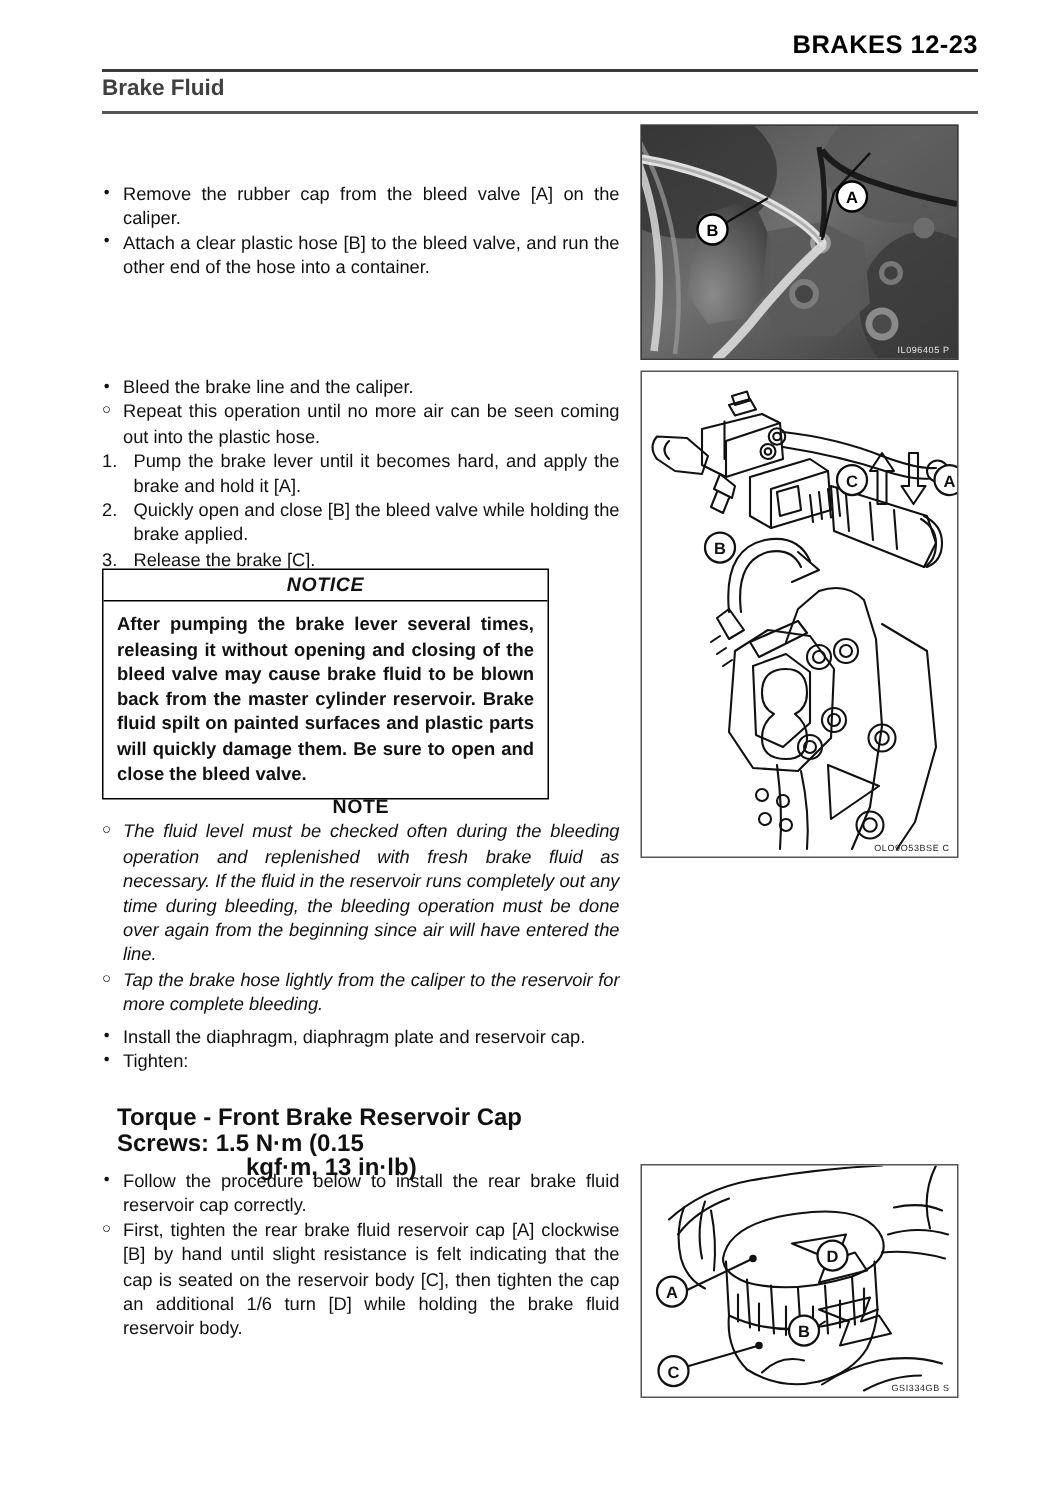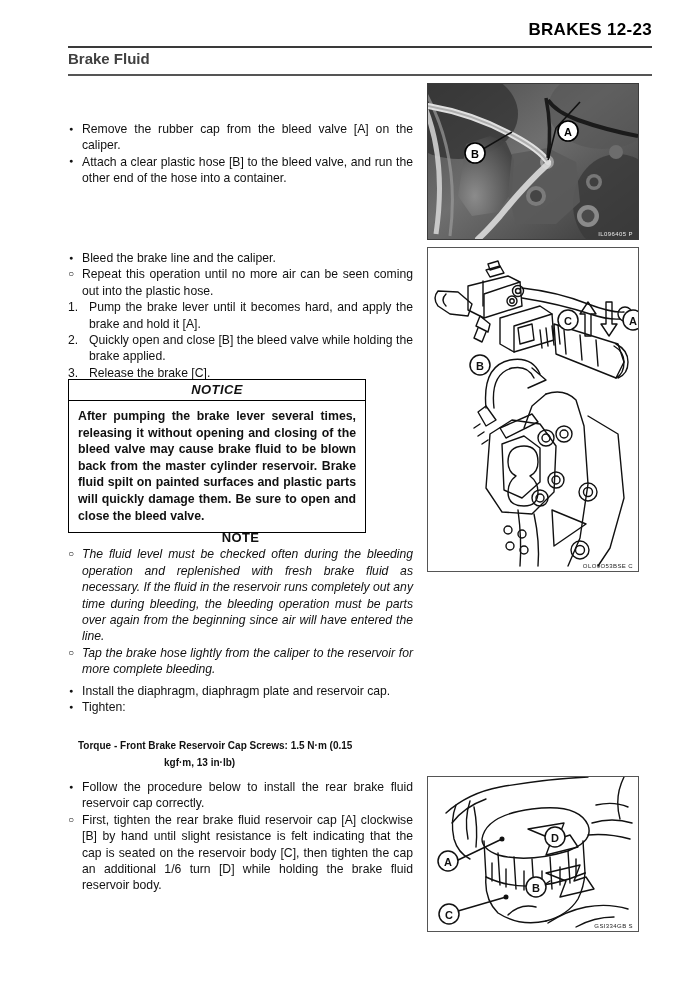--- a/index.html
+++ b/index.html
@@ -157,21 +157,21 @@
     top: 0;
     font-size: 10px;
     font-style: normal;
   }
 
   
   .torque {
     position: absolute;
     left: 68px;
     width: 345px;
-    font-size: 10px;
+    font-size: 16px;
     font-weight: bold;
     line-height: 16.5px;
   }
   .torque .l1 { padding-left: 10px; }
   .torque .l2 { padding-left: 96px; }
 
   
   .fig {
     position: absolute;
     box-sizing: border-box;
@@ -245,21 +245,21 @@
   </div>
 
   <div class="notice-box">
     <div class="notice-head">NOTICE</div>
     <div class="notice-body">After pumping the brake lever several times, releasing it without opening and closing of the bleed valve may cause brake fluid to be blown back from the master cylinder reservoir.  Brake fluid spilt on painted surfaces and plastic parts will quickly damage them. Be sure to open and close the bleed valve.</div>
   </div>
 
   <div class="blk col" style="top:530px;">
     <div class="note-head">NOTE</div>
     <ul class="plain note-body">
-      <li>The fluid level must be checked often during the bleeding operation and replenished with fresh brake fluid as necessary. If the fluid in the reservoir runs completely out any time during bleeding, the bleeding operation must be parts over again from the beginning since air will have entered the line.</li>
+      <li>The fluid level must be checked often during the bleeding operation and replenished with fresh brake fluid as necessary. If the fluid in the reservoir runs completely out any time during bleeding, the bleeding operation must be done over again from the beginning since air will have entered the line.</li>
       <li>Tap the brake hose lightly from the caliper to the reservoir for more complete bleeding.</li>
     </ul>
   </div>
 
   <div class="blk col" style="top:683px;">
     <ul class="plain">
       <li class="bullet">Install the diaphragm, diaphragm plate and reservoir cap.</li>
       <li class="bullet">Tighten:</li>
     </ul>
   </div>

